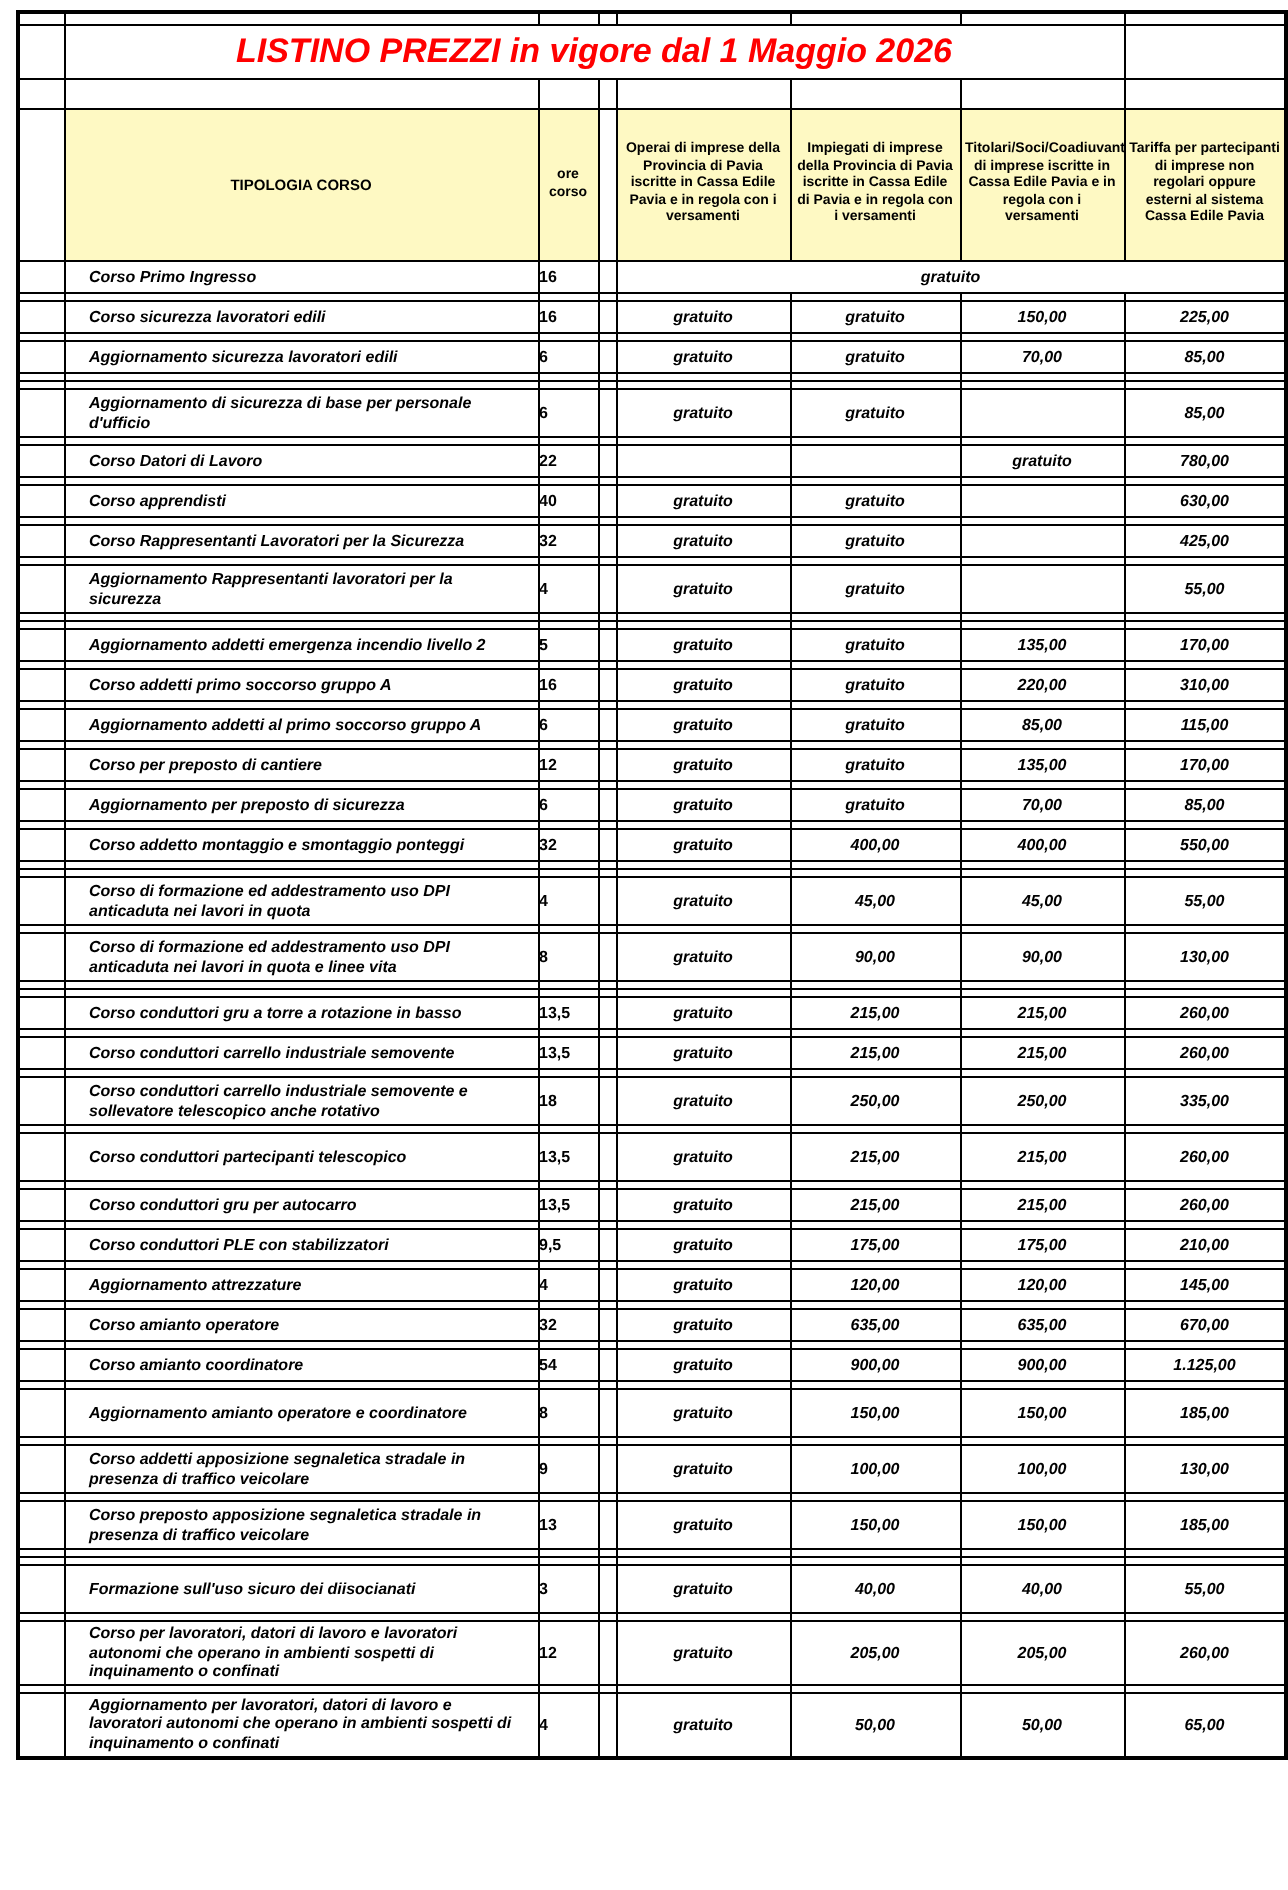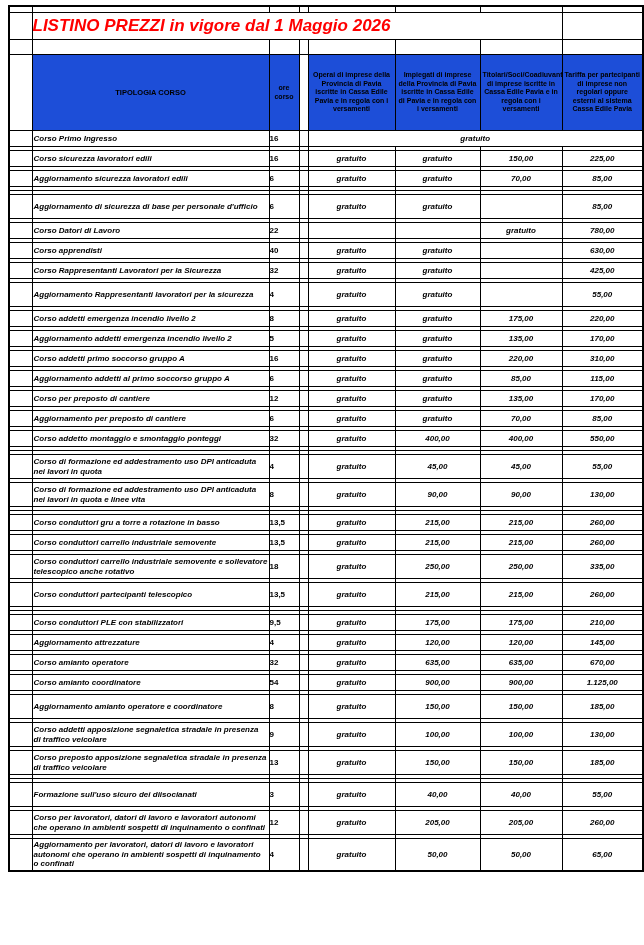--- a/index.html
+++ b/index.html
@@ -7,25 +7,25 @@
   .sheet{margin:5px 2px 0 8px;width:634px;}
   table{border-collapse:collapse;table-layout:fixed;width:634px;border:2px solid #000;}
   td{border:1px solid #000;padding:0;overflow:hidden;vertical-align:middle;background:#fff;}
   
   tr.thin td{height:5px;}
   tr.sp td{height:3px;}
   tr.blank td{height:14px;}
   tr.h1 td{height:13px;}
   tr.h2 td{height:21px;}
   tr.h3 td{height:29px;}
-  .title-cell{color:#FF0000;font-weight:bold;font-style:italic;font-size:17px;height:26px;letter-spacing:0;margin-left:12px;}
-  tr.hdr td.peach{background:#1d4ed8;}
+  .title-cell{color:#FF0000;font-weight:bold;font-style:italic;font-size:17px;text-align:center;height:26px;letter-spacing:0;margin-left:12px;}
+  tr.hdr td.peach{background:#fef9c3;}
   .hdr-main{font-weight:bold;font-size:7.5px;text-align:center;}
   .hdr-small{font-weight:bold;font-size:7px;text-align:center;line-height:8.6px;padding:2px 2px;}
-  td.corso{font-weight:bold;font-style:italic;font-size:8px;line-height:9.5px;text-align:left;padding:1px 1px;}
+  td.corso{font-weight:bold;font-style:italic;font-size:8px;line-height:9.5px;text-align:left;padding:1px 12px;}
   td.ore{font-weight:bold;font-size:8px;text-align:left;}
   td.val{font-weight:bold;font-style:italic;font-size:8px;text-align:center;}
 </style>
 </head>
 <body>
 
 <div class="sheet">
   <table>
     <colgroup>
       <col style="width:23px">
@@ -240,30 +240,20 @@
         <tr class="sp">
           <td></td>
           <td></td>
           <td></td>
           <td></td>
           <td></td>
           <td></td>
           <td></td>
           <td></td>
         </tr>
-        <tr class="h1">
-          <td></td>
-          <td class="corso">Corso addetti emergenza incendio livello 2</td>
-          <td class="ore">8</td>
-          <td></td>
-          <td class="val">gratuito</td>
-          <td class="val">gratuito</td>
-          <td class="val">175,00</td>
-          <td class="val">220,00</td>
-        </tr>
         <tr class="sp">
           <td></td>
           <td></td>
           <td></td>
           <td></td>
           <td></td>
           <td></td>
           <td></td>
           <td></td>
         </tr>
@@ -342,21 +332,21 @@
           <td></td>
           <td></td>
           <td></td>
           <td></td>
           <td></td>
           <td></td>
           <td></td>
         </tr>
         <tr class="h1">
           <td></td>
-          <td class="corso">Aggiornamento per preposto di cantiere</td>
+          <td class="corso">Aggiornamento per preposto di sicurezza</td>
           <td class="ore">6</td>
           <td></td>
           <td class="val">gratuito</td>
           <td class="val">gratuito</td>
           <td class="val">70,00</td>
           <td class="val">85,00</td>
         </tr>
         <tr class="sp">
           <td></td>
           <td></td>
@@ -519,20 +509,30 @@
         </tr>
         <tr class="sp">
           <td></td>
           <td></td>
           <td></td>
           <td></td>
           <td></td>
           <td></td>
           <td></td>
           <td></td>
+        </tr>
+        <tr class="h1">
+          <td></td>
+          <td class="corso">Corso conduttori gru per autocarro</td>
+          <td class="ore">13,5</td>
+          <td></td>
+          <td class="val">gratuito</td>
+          <td class="val">215,00</td>
+          <td class="val">215,00</td>
+          <td class="val">260,00</td>
         </tr>
         <tr class="sp">
           <td></td>
           <td></td>
           <td></td>
           <td></td>
           <td></td>
           <td></td>
           <td></td>
           <td></td>

